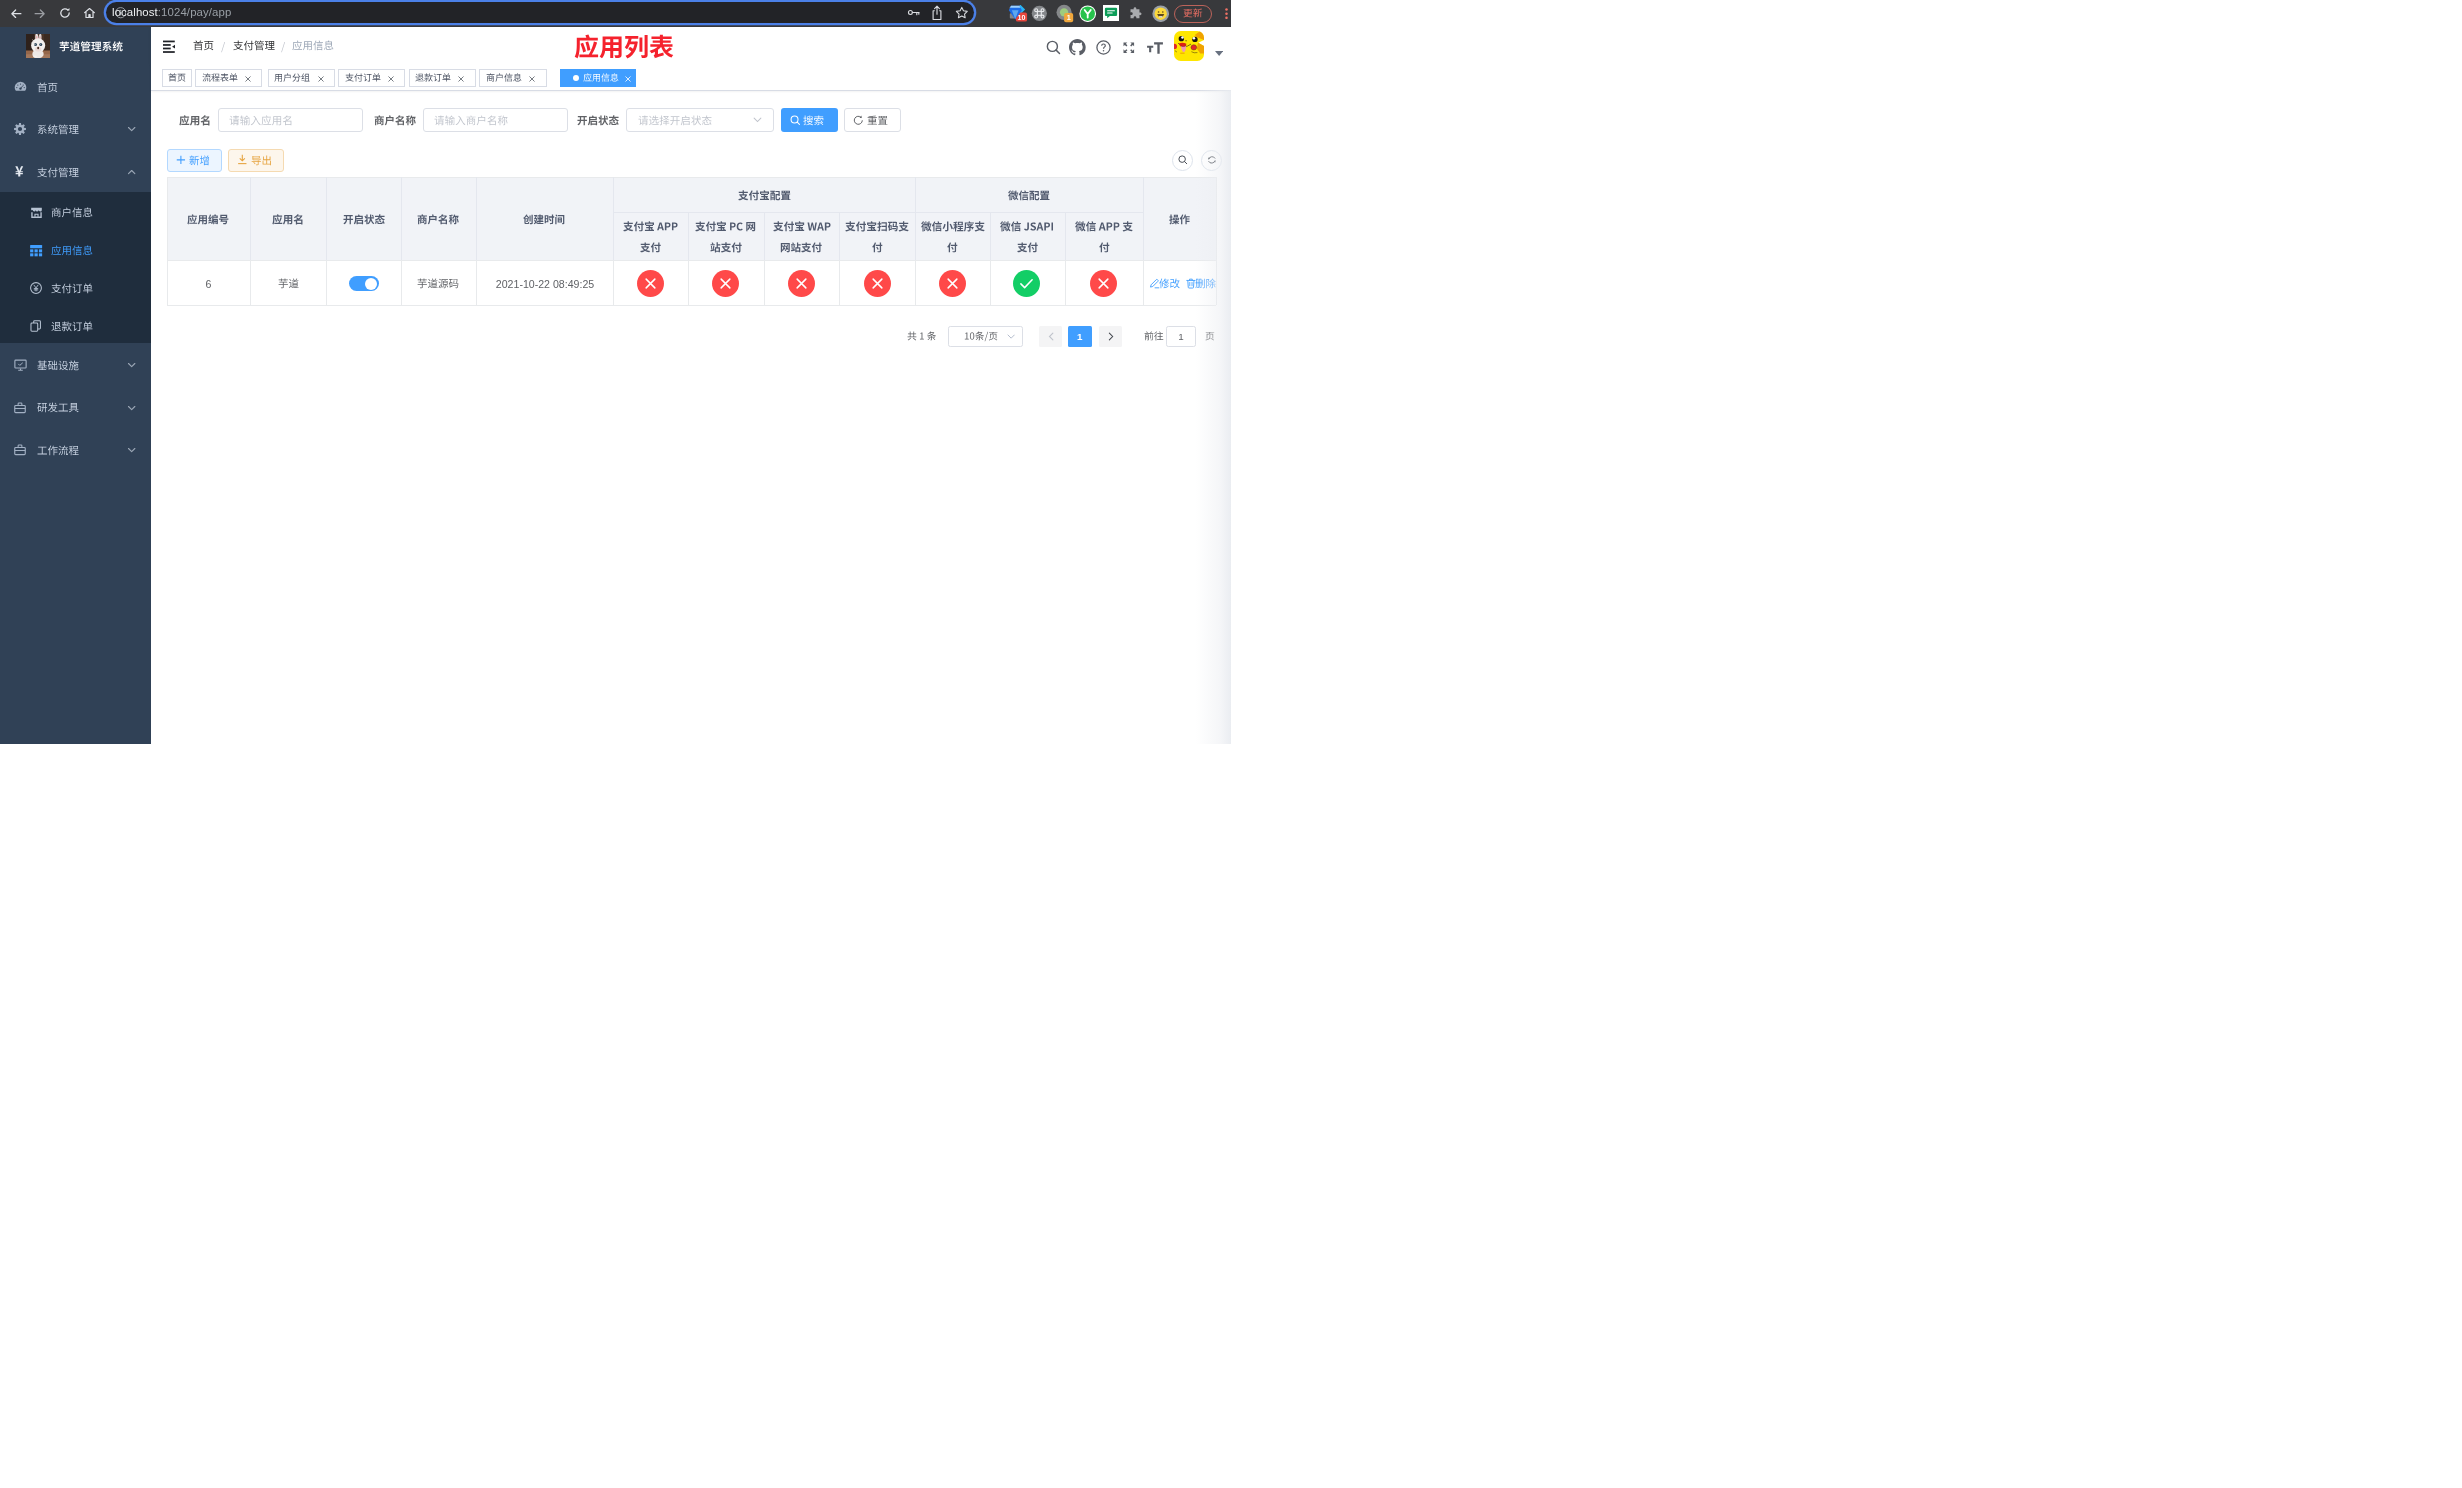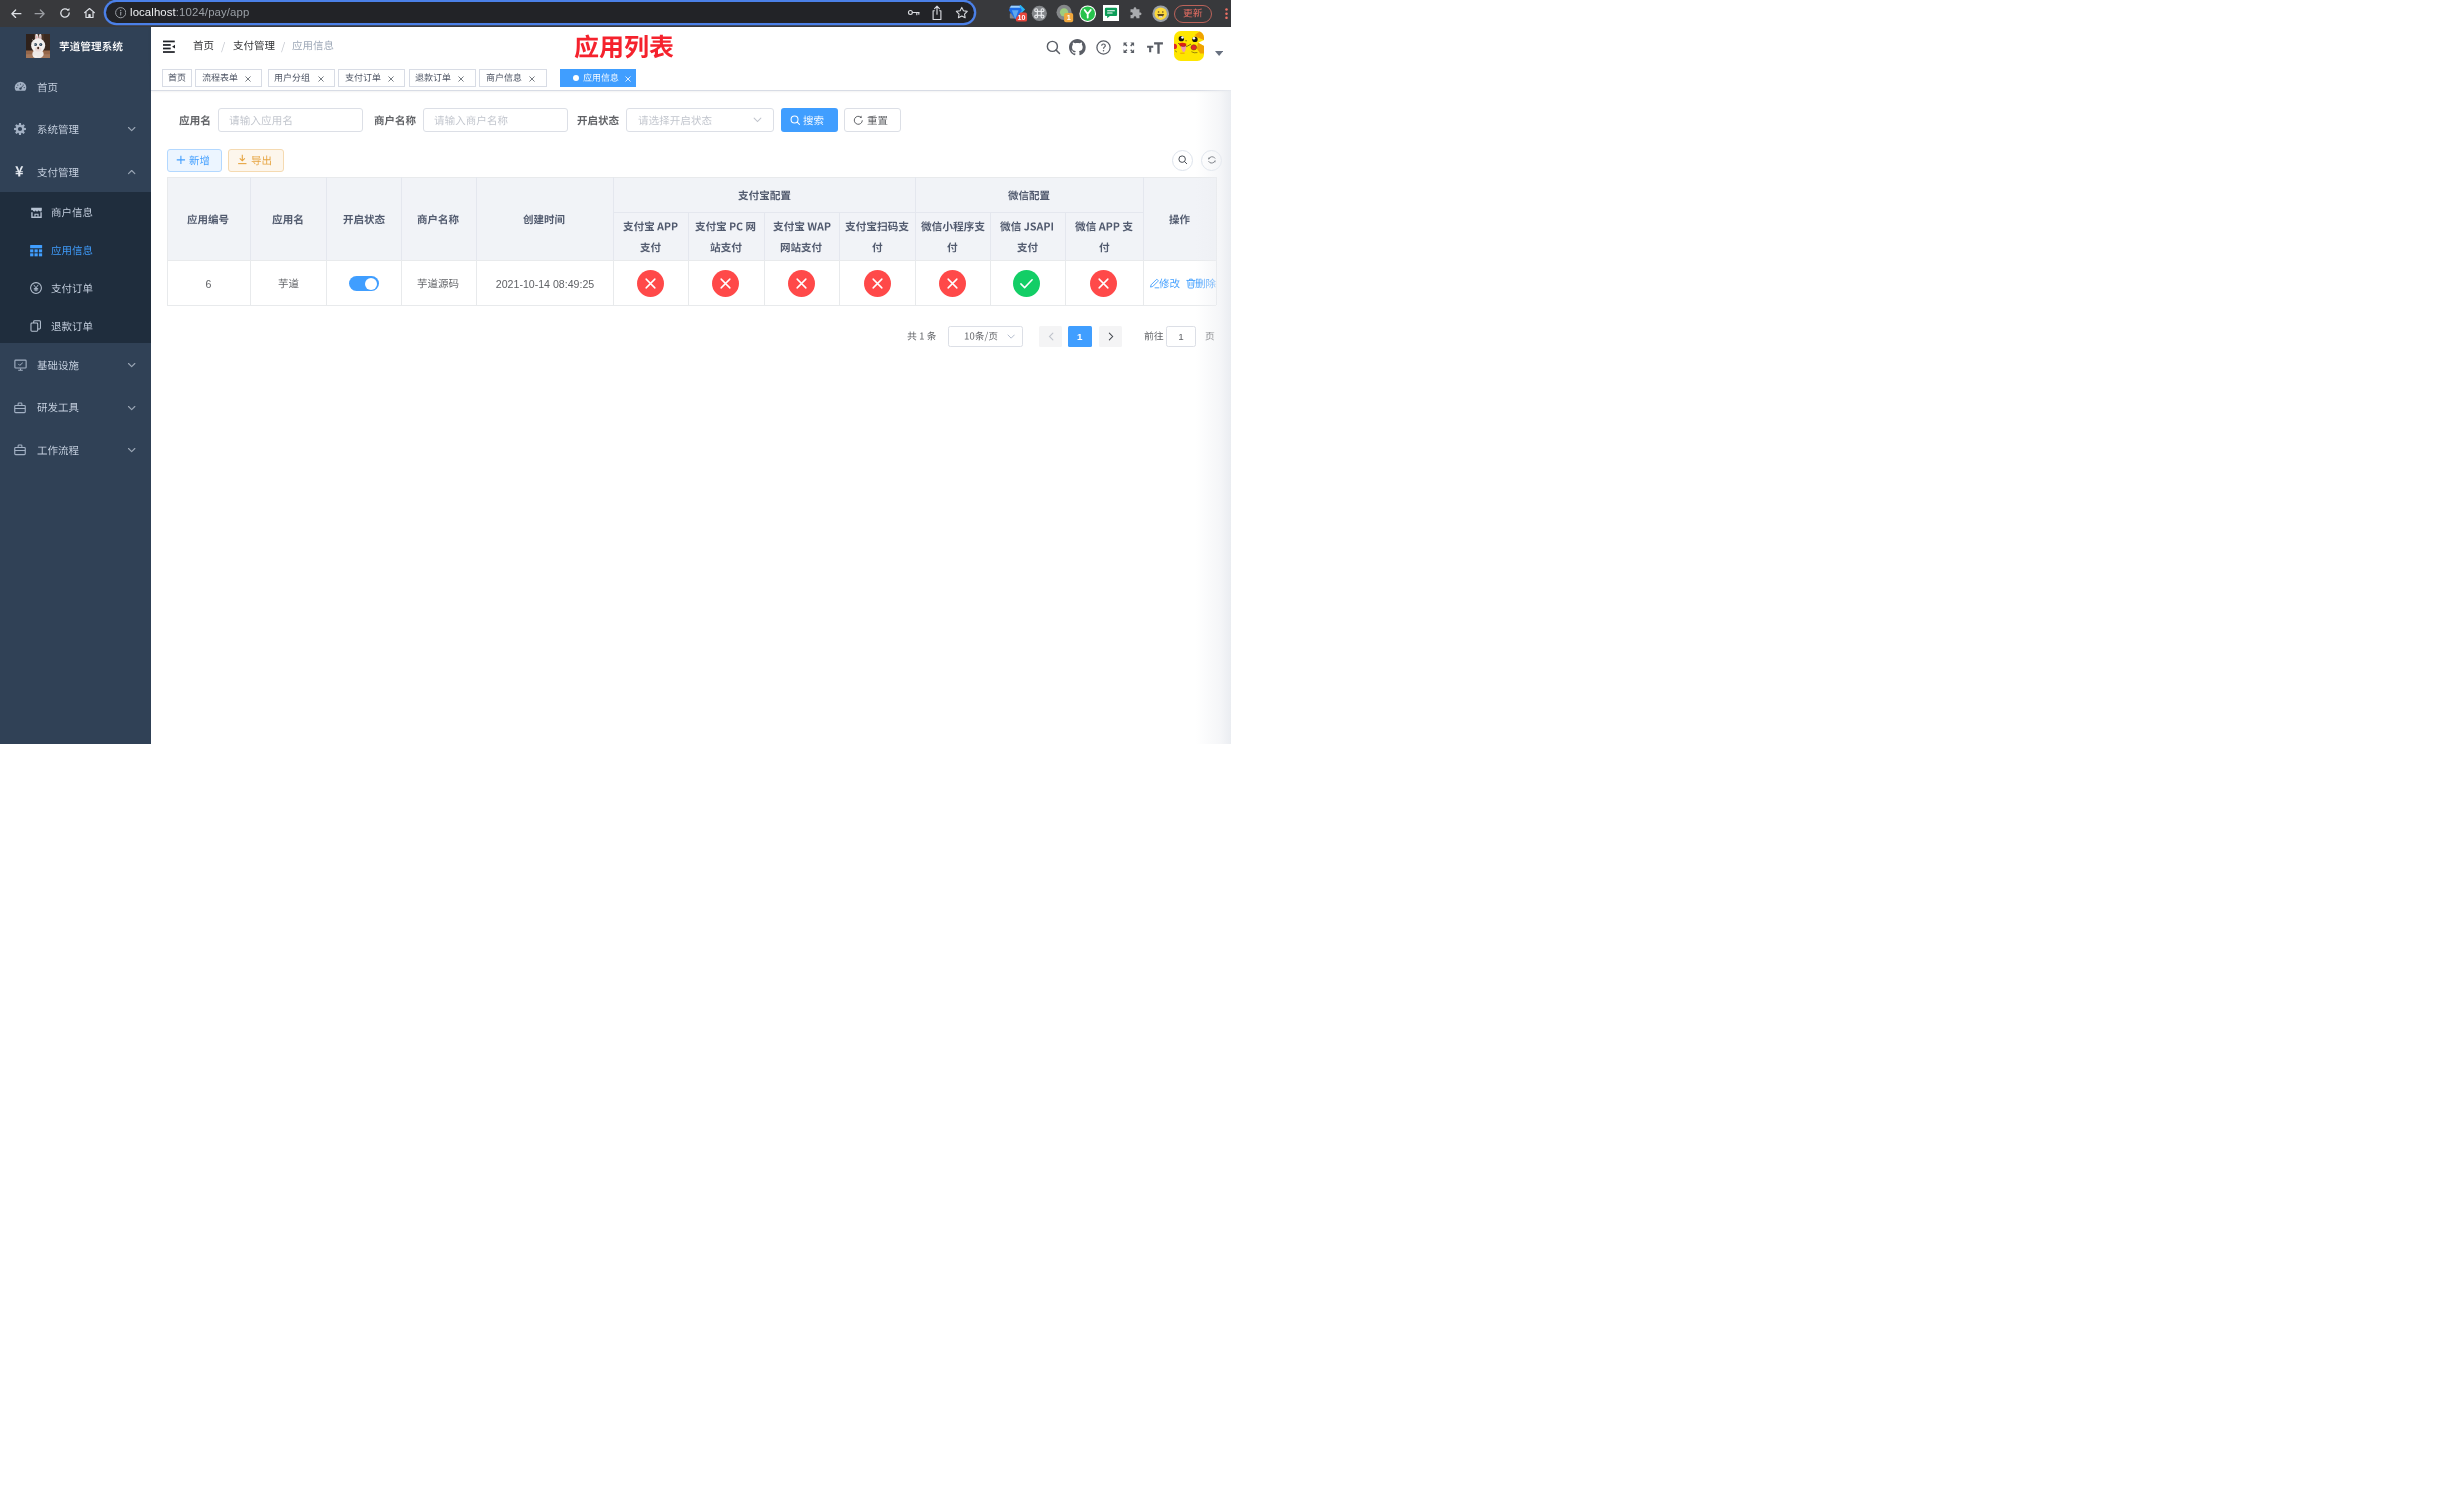--- a/index.html
+++ b/index.html
@@ -24,21 +24,21 @@
       </svg>
     </div>
     <div style="position:absolute;left:106px;top:2.3px;width:868px;height:21px;border-radius:10.6px;background:#222327;box-shadow:0 0 0 2.3px #4b80e8;"></div>
     <div style="position:absolute;left:115px;top:7.2px;">
       <svg width="11.4" height="11.4" viewBox="0 0 15 15">
         <circle cx="7.5" cy="7.5" r="6.7" stroke="#9aa0a6" stroke-width="1.3" fill="none"></circle>
         <path d="M7.5 6.8v3.6" stroke="#9aa0a6" stroke-width="1.4" stroke-linecap="round"></path>
         <circle cx="7.5" cy="4.6" r=".9" fill="#9aa0a6"></circle>
       </svg>
     </div>
-    <div style="position:absolute;left:130px;top:6px;font:500 11.4px 'Liberation Sans',sans-serif;color:#eef0f2;letter-spacing:0.1px;white-space:pre;">localhost<span style="color:#9aa0a6;font-weight:400">:1024/pay/app</span></div>
+    <div style="position:absolute;left:112px;top:6px;font:500 11.4px 'Liberation Sans',sans-serif;color:#eef0f2;letter-spacing:0.1px;white-space:pre;">localhost<span style="color:#9aa0a6;font-weight:400">:1024/pay/app</span></div>
     <div style="position:absolute;left:907px;top:8.3px;">
       <svg width="13.6" height="9" viewBox="0 0 18 12">
         <circle cx="4.5" cy="6" r="2.6" stroke="#dadce0" stroke-width="1.5" fill="none"></circle>
         <path d="M7.1 6h9M13 6v3M15.7 6v2.4" stroke="#dadce0" stroke-width="1.5" fill="none" stroke-linecap="round"></path>
       </svg>
     </div>
     <div style="position:absolute;left:931px;top:4.5px;">
       <svg width="12" height="16" viewBox="0 0 16 21">
         <path d="M5 7.5H2.8v11.7h10.4V7.5H11" stroke="#dadce0" stroke-width="1.5" fill="none" stroke-linejoin="round"></path>
         <path d="M8 1.8v10.4M4.8 4.6L8 1.4l3.2 3.2" stroke="#dadce0" stroke-width="1.5" fill="none" stroke-linecap="round" stroke-linejoin="round"></path>
@@ -744,21 +744,21 @@
         <path fill="#606266" d="M0.9 2H13.1V3H0.9ZM1.9 4.8H12.2V5.8H1.9ZM0.8 7.9H13.2V8.9H0.8ZM4.1 0.6H5.1V4.3H4.1ZM8.8 0.6H9.8V4.3H8.8ZM6.5 5.1H7.6V12.1Q7.6 12.6 7.4 12.8Q7.3 13.1 6.9 13.2Q6.5 13.3 5.9 13.4Q5.2 13.4 4.3 13.4Q4.2 13.2 4.2 13Q4.1 12.9 4 12.7Q3.9 12.5 3.9 12.3Q4.4 12.3 4.9 12.4Q5.3 12.4 5.7 12.4Q6 12.4 6.2 12.4Q6.4 12.3 6.5 12.3Q6.5 12.2 6.5 12Z M18.4 2.4H27.3V3.3H18.4ZM22.2 2.8 23.4 2.9Q23.2 3.4 23 4Q22.7 4.5 22.5 4.9L21.7 4.7Q21.8 4.3 22 3.8Q22.1 3.2 22.2 2.8ZM24.6 0.6 25.7 0.9Q25.3 1.4 25 1.9Q24.6 2.5 24.3 2.8L23.5 2.6Q23.7 2.3 23.9 1.9Q24.1 1.6 24.3 1.2Q24.5 0.9 24.6 0.6ZM19.8 0.9 20.7 0.5Q21 0.9 21.3 1.3Q21.6 1.7 21.7 2.1L20.8 2.5Q20.6 2.2 20.4 1.7Q20.1 1.3 19.8 0.9ZM17.7 5.6V11.1H16.7V6.5H14.7V5.6ZM14.9 1.6 15.7 1.1Q16.1 1.4 16.5 1.8Q16.9 2.3 17.2 2.7Q17.6 3.1 17.8 3.4L16.9 4Q16.7 3.6 16.4 3.2Q16 2.8 15.7 2.4Q15.3 2 14.9 1.6ZM17.2 10.8Q17.5 10.8 17.9 11Q18.2 11.3 18.8 11.6Q19.4 12 20.3 12.1Q21.2 12.2 22.4 12.2Q23.2 12.2 24.1 12.2Q25 12.1 25.9 12.1Q26.8 12 27.5 11.9Q27.4 12.1 27.3 12.3Q27.3 12.4 27.2 12.6Q27.2 12.8 27.2 13Q26.8 13 26.2 13Q25.6 13 24.9 13.1Q24.2 13.1 23.5 13.1Q22.9 13.1 22.4 13.1Q21.1 13.1 20.2 13Q19.3 12.8 18.5 12.4Q18.1 12.2 17.8 11.9Q17.4 11.7 17.2 11.7Q16.9 11.7 16.6 11.9Q16.3 12.1 16 12.5Q15.6 12.8 15.2 13.3L14.6 12.4Q15.3 11.7 16 11.3Q16.6 10.8 17.2 10.8ZM20.4 7.2V8.3H25.1V7.2ZM20.4 9.1V10.3H25.1V9.1ZM20.4 5.3V6.4H25.1V5.3ZM19.4 4.5H26.1V11.1H19.4Z"></path>
       </svg>
     </div>
     <div style="position:absolute;left:349px;top:276px;width:30px;height:15px;border-radius:7.6px;background:#409eff;"></div>
     <div style="position:absolute;left:365px;top:278px;width:12px;height:12px;border-radius:50%;background:#fff;"></div>
     <div style="position:absolute;left:417px;top:278px;">
       <svg width="42" height="12" viewBox="0 0 56.0 15.7" style="display:block;overflow:visible">
         <path fill="#606266" d="M0.9 2H13.1V3H0.9ZM1.9 4.8H12.2V5.8H1.9ZM0.8 7.9H13.2V8.9H0.8ZM4.1 0.6H5.1V4.3H4.1ZM8.8 0.6H9.8V4.3H8.8ZM6.5 5.1H7.6V12.1Q7.6 12.6 7.4 12.8Q7.3 13.1 6.9 13.2Q6.5 13.3 5.9 13.4Q5.2 13.4 4.3 13.4Q4.2 13.2 4.2 13Q4.1 12.9 4 12.7Q3.9 12.5 3.9 12.3Q4.4 12.3 4.9 12.4Q5.3 12.4 5.7 12.4Q6 12.4 6.2 12.4Q6.4 12.3 6.5 12.3Q6.5 12.2 6.5 12Z M18.4 2.4H27.3V3.3H18.4ZM22.2 2.8 23.4 2.9Q23.2 3.4 23 4Q22.7 4.5 22.5 4.9L21.7 4.7Q21.8 4.3 22 3.8Q22.1 3.2 22.2 2.8ZM24.6 0.6 25.7 0.9Q25.3 1.4 25 1.9Q24.6 2.5 24.3 2.8L23.5 2.6Q23.7 2.3 23.9 1.9Q24.1 1.6 24.3 1.2Q24.5 0.9 24.6 0.6ZM19.8 0.9 20.7 0.5Q21 0.9 21.3 1.3Q21.6 1.7 21.7 2.1L20.8 2.5Q20.6 2.2 20.4 1.7Q20.1 1.3 19.8 0.9ZM17.7 5.6V11.1H16.7V6.5H14.7V5.6ZM14.9 1.6 15.7 1.1Q16.1 1.4 16.5 1.8Q16.9 2.3 17.2 2.7Q17.6 3.1 17.8 3.4L16.9 4Q16.7 3.6 16.4 3.2Q16 2.8 15.7 2.4Q15.3 2 14.9 1.6ZM17.2 10.8Q17.5 10.8 17.9 11Q18.2 11.3 18.8 11.6Q19.4 12 20.3 12.1Q21.2 12.2 22.4 12.2Q23.2 12.2 24.1 12.2Q25 12.1 25.9 12.1Q26.8 12 27.5 11.9Q27.4 12.1 27.3 12.3Q27.3 12.4 27.2 12.6Q27.2 12.8 27.2 13Q26.8 13 26.2 13Q25.6 13 24.9 13.1Q24.2 13.1 23.5 13.1Q22.9 13.1 22.4 13.1Q21.1 13.1 20.2 13Q19.3 12.8 18.5 12.4Q18.1 12.2 17.8 11.9Q17.4 11.7 17.2 11.7Q16.9 11.7 16.6 11.9Q16.3 12.1 16 12.5Q15.6 12.8 15.2 13.3L14.6 12.4Q15.3 11.7 16 11.3Q16.6 10.8 17.2 10.8ZM20.4 7.2V8.3H25.1V7.2ZM20.4 9.1V10.3H25.1V9.1ZM20.4 5.3V6.4H25.1V5.3ZM19.4 4.5H26.1V11.1H19.4Z M33.1 1.2H41.3V2.2H33.1ZM32.7 1.2H33.8V5.1Q33.8 6 33.7 7.1Q33.6 8.2 33.4 9.3Q33.2 10.4 32.9 11.4Q32.5 12.5 31.9 13.4Q31.8 13.3 31.6 13.2Q31.5 13.1 31.3 13Q31.1 12.9 31 12.8Q31.6 12 31.9 11Q32.3 10 32.5 9Q32.6 7.9 32.7 7Q32.7 6 32.7 5.1ZM35.5 6.6V7.9H39.8V6.6ZM35.5 4.6V5.8H39.8V4.6ZM34.6 3.8H40.8V8.7H34.6ZM35.1 9.4 36 9.7Q35.8 10.2 35.5 10.8Q35.2 11.3 34.9 11.8Q34.5 12.2 34.2 12.6Q34.1 12.5 34 12.4Q33.8 12.3 33.7 12.2Q33.5 12.1 33.4 12.1Q33.9 11.5 34.3 10.8Q34.8 10.2 35.1 9.4ZM39 9.7 39.9 9.3Q40.2 9.8 40.5 10.3Q40.8 10.8 41.1 11.2Q41.4 11.7 41.5 12L40.6 12.5Q40.4 12.1 40.2 11.6Q39.9 11.2 39.6 10.6Q39.3 10.1 39 9.7ZM37.1 2.4 38.3 2.6Q38.1 3.1 37.8 3.6Q37.6 4 37.4 4.4L36.6 4.1Q36.7 3.7 36.9 3.3Q37 2.8 37.1 2.4ZM37.1 8.3H38.1V12.3Q38.1 12.7 38 12.9Q37.9 13.2 37.6 13.3Q37.3 13.4 36.9 13.4Q36.4 13.4 35.7 13.4Q35.7 13.2 35.6 13Q35.5 12.7 35.4 12.5Q35.9 12.5 36.3 12.5Q36.7 12.5 36.9 12.5Q37.1 12.5 37.1 12.3ZM29.2 1.4 29.8 0.7Q30.2 0.9 30.7 1.2Q31.1 1.5 31.5 1.7Q31.9 2 32.2 2.2L31.5 3Q31.3 2.8 30.9 2.6Q30.5 2.3 30 2Q29.6 1.7 29.2 1.4ZM28.5 5.2 29.1 4.5Q29.5 4.7 30 4.9Q30.4 5.2 30.8 5.4Q31.2 5.7 31.5 5.9L30.9 6.7Q30.6 6.5 30.2 6.3Q29.8 6 29.4 5.7Q28.9 5.4 28.5 5.2ZM28.8 12.7Q29.1 12.1 29.5 11.3Q29.9 10.6 30.3 9.8Q30.6 8.9 31 8.1L31.8 8.7Q31.5 9.4 31.2 10.2Q30.8 11 30.5 11.8Q30.1 12.6 29.8 13.2Z M54.1 6.7H55.2Q55.2 6.7 55.2 6.8Q55.2 6.9 55.1 7Q55.1 7.1 55.1 7.2Q55 9.1 54.8 10.2Q54.6 11.4 54.4 12Q54.2 12.7 54 12.9Q53.8 13.1 53.6 13.2Q53.3 13.3 53 13.4Q52.8 13.4 52.3 13.4Q51.9 13.4 51.3 13.3Q51.3 13.1 51.3 12.9Q51.2 12.6 51.1 12.4Q51.6 12.4 52 12.4Q52.4 12.4 52.6 12.4Q52.8 12.5 52.9 12.4Q53 12.4 53.1 12.3Q53.3 12.1 53.5 11.5Q53.7 10.9 53.8 9.8Q54 8.7 54.1 6.9ZM48.2 1.4H53.4V2.3H48.2ZM48.9 3.2 49.9 3.3Q49.8 4 49.7 4.8Q49.6 5.6 49.6 6.3Q49.5 7.1 49.4 7.6H48.4Q48.5 7 48.6 6.3Q48.7 5.5 48.8 4.7Q48.8 3.9 48.9 3.2ZM48.7 6.7H54.4V7.6H48.7ZM47.7 9.5H53.1V10.4H47.7ZM53 1.4H53.1L53.2 1.3L54 1.4Q53.9 2 53.9 2.8Q53.8 3.5 53.7 4.3Q53.6 5.1 53.5 5.9Q53.4 6.7 53.3 7.4L52.3 7.3Q52.4 6.6 52.5 5.8Q52.6 5 52.7 4.2Q52.8 3.4 52.9 2.7Q52.9 2 53 1.5ZM42.7 1.3H47.5V2.3H42.7ZM44.1 5.6H47.1V11.7H44.1V10.7H46.2V6.6H44.1ZM44.5 1.8 45.5 2Q45.2 3.3 44.9 4.6Q44.5 5.8 44 6.9Q43.5 8 42.9 8.9Q42.9 8.7 42.8 8.5Q42.7 8.3 42.6 8.1Q42.5 7.9 42.4 7.7Q43.2 6.6 43.7 5.1Q44.2 3.5 44.5 1.8ZM43.6 5.6H44.5V12.8H43.6Z"></path>
       </svg>
     </div>
-    <div style="position:absolute;left:476px;top:278px;width:138px;text-align:center;font:400 10.6px 'Liberation Sans';color:#606266;white-space:pre;">2021-10-14 08:49:25</div>
+    <div style="position:absolute;left:476px;top:278px;width:138px;text-align:center;font:400 10.6px 'Liberation Sans';color:#606266;white-space:pre;">2021-10-22 08:49:25</div>
     <div style="position:absolute;left:637px;top:270px;width:27px;height:27px;border-radius:50%;background:#ff4949;">
       <svg width="27" height="27" viewBox="0 0 36 36">
         <path d="M12.2 12.2l11.6 11.6M23.8 12.2L12.2 23.8" stroke="#fff" stroke-width="2" stroke-linecap="round"></path>
       </svg>
     </div>
     <div style="position:absolute;left:712px;top:270px;width:27px;height:27px;border-radius:50%;background:#ff4949;">
       <svg width="27" height="27" viewBox="0 0 36 36">
         <path d="M12.2 12.2l11.6 11.6M23.8 12.2L12.2 23.8" stroke="#fff" stroke-width="2" stroke-linecap="round"></path>
       </svg>
     </div>

